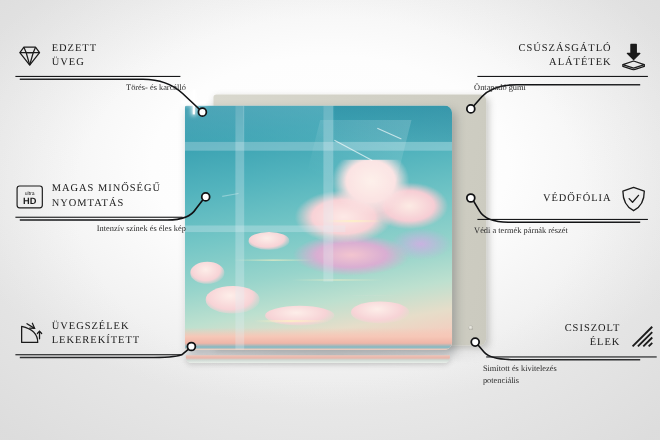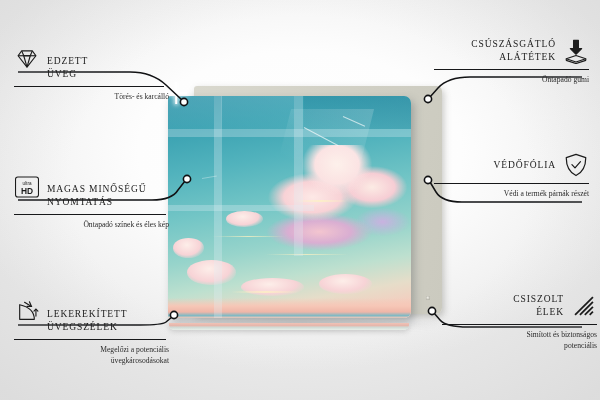--- a/index.html
+++ b/index.html
@@ -129,34 +129,34 @@
 
   
   .feature{ position:absolute; width:155px; z-index:7; }
   .feature .head{ display:flex; align-items:center; gap:7px; }
   .feature.left .head{ justify-content:flex-start; }
   .feature.right .head{ justify-content:flex-end; }
   .title{
     font-size:9.5px; letter-spacing:.9px; color:#1b1b1b; line-height:1.35;
     font-family:"Liberation Serif", serif; font-weight:400; text-transform:uppercase;
   }
-  .feature.left .title{ text-align:left;margin-top:17px; }
+  .feature.left .title{ text-align:left; }
   .feature.right .title{ text-align:right; }
   .rule{ height:1.1px; background:#17181a; margin:5px 0 4px; }
   .sub{
     font-size:7.6px; color:#2a2a2a; line-height:1.45; font-family:"Liberation Serif", serif;text-align:right;
   }
-  .feature.right .sub{ text-align:right; }
+  .feature.right .sub{ text-align:left; }
   .icon{ flex:0 0 auto; width:26px; height:26px; display:block; }
 
   .f1{ left:14px; top:38px; }
   .f2{ left:14px; top:166px; }
   .f3{ left:14px; top:291px; }
   .f4{ left:431px; top:38px; width:158px; }
-  .f5{ left:431px; top:152px; width:158px; }
+  .f5{ left:431px; top:168px; width:158px; }
   .f6{ left:439px; top:293px; width:158px; }
 
   .f1 .rule{ width:150px; }
   .f2 .rule{ width:152px; }
   .f3 .rule{ width:152px; }
   .f4 .rule, .f5 .rule, .f6 .rule{ width:155px; margin-left:auto; }
 
   svg.connectors{ position:absolute; inset:0; width:600px; height:400px; z-index:5; pointer-events:none; }
   .conn{ fill:none; stroke:#111214; stroke-width:1.5; }
   .node{ fill:#ffffff; stroke:#111214; stroke-width:1.6; }
@@ -249,44 +249,40 @@
       <rect x="2" y="2" width="30" height="26" rx="3" fill="none" stroke="#1b1b1b" stroke-width="1.4"></rect>
       <text x="17" y="12.5" font-family="Liberation Sans, sans-serif" font-size="6" text-anchor="middle" fill="#1b1b1b">ultra</text>
       <text x="17" y="24" font-family="Liberation Sans, sans-serif" font-size="11" font-weight="bold" text-anchor="middle" fill="#1b1b1b">HD</text>
     </svg>
     <div class="title">
       <div>MAGAS MINŐSÉGŰ</div>
       <div>NYOMTATÁS</div>
     </div>
   </div>
   <div class="rule"></div>
-  <div class="sub">Öntapadó színek és éles kép</div>
+  <div class="sub">Intenzív színek és éles kép</div>
 </div>
 
 <div class="feature left f3">
   <div class="head">
     <svg class="icon" viewBox="0 0 32 32">
       <g fill="none" stroke="#1b1b1b" stroke-width="1.4" stroke-linecap="round">
         <path d="M7,7 L7,25 L25,25 Q25,11 7,7 Z" stroke-linejoin="round"></path>
         <path d="M13,4 L21,9"></path>
           <path d="M19,3.5 L21.5,9.2 L16,9"></path>
         <path d="M27,13 L27,21"></path>
           <path d="M24.6,15 L27,12.5 L29.4,15"></path>
       </g>
     </svg>
     <div class="title">
+      <div>ÜVEGSZÉLEK</div>
       <div>LEKEREKÍTETT</div>
-      <div>ÜVEGSZÉLEK</div>
-    </div>
-  </div>
-  <div class="rule"></div>
-  <div class="sub">
-    <div>Megelőzi a potenciális</div>
-    <div>üvegkárosodásokat</div>
-  </div>
+    </div>
+  </div>
+  <div class="rule"></div>
 </div>
 
 <div class="feature right f4">
   <div class="head">
     <div class="title">
       <div>CSÚSZÁSGÁTLÓ</div>
       <div>ALÁTÉTEK</div>
     </div>
     <svg class="icon" viewBox="0 0 32 32">
       <g fill="none" stroke="#1b1b1b" stroke-width="1.4" stroke-linejoin="round">
@@ -328,18 +324,18 @@
       <g stroke="#1b1b1b" stroke-width="2.1" stroke-linecap="butt">
         <path d="M5,27 L27,5"></path>
         <path d="M11,27 L27,11"></path>
         <path d="M17,27 L27,17"></path>
         <path d="M23,27 L27,23"></path>
       </g>
     </svg>
   </div>
   <div class="rule"></div>
   <div class="sub">
-    <div>Simított és biztonságos</div>
+    <div>Simított és kivitelezés</div>
     <div>potenciális</div>
   </div>
 </div>
 
 <div class="vignette"></div>
 
 </body></html>

